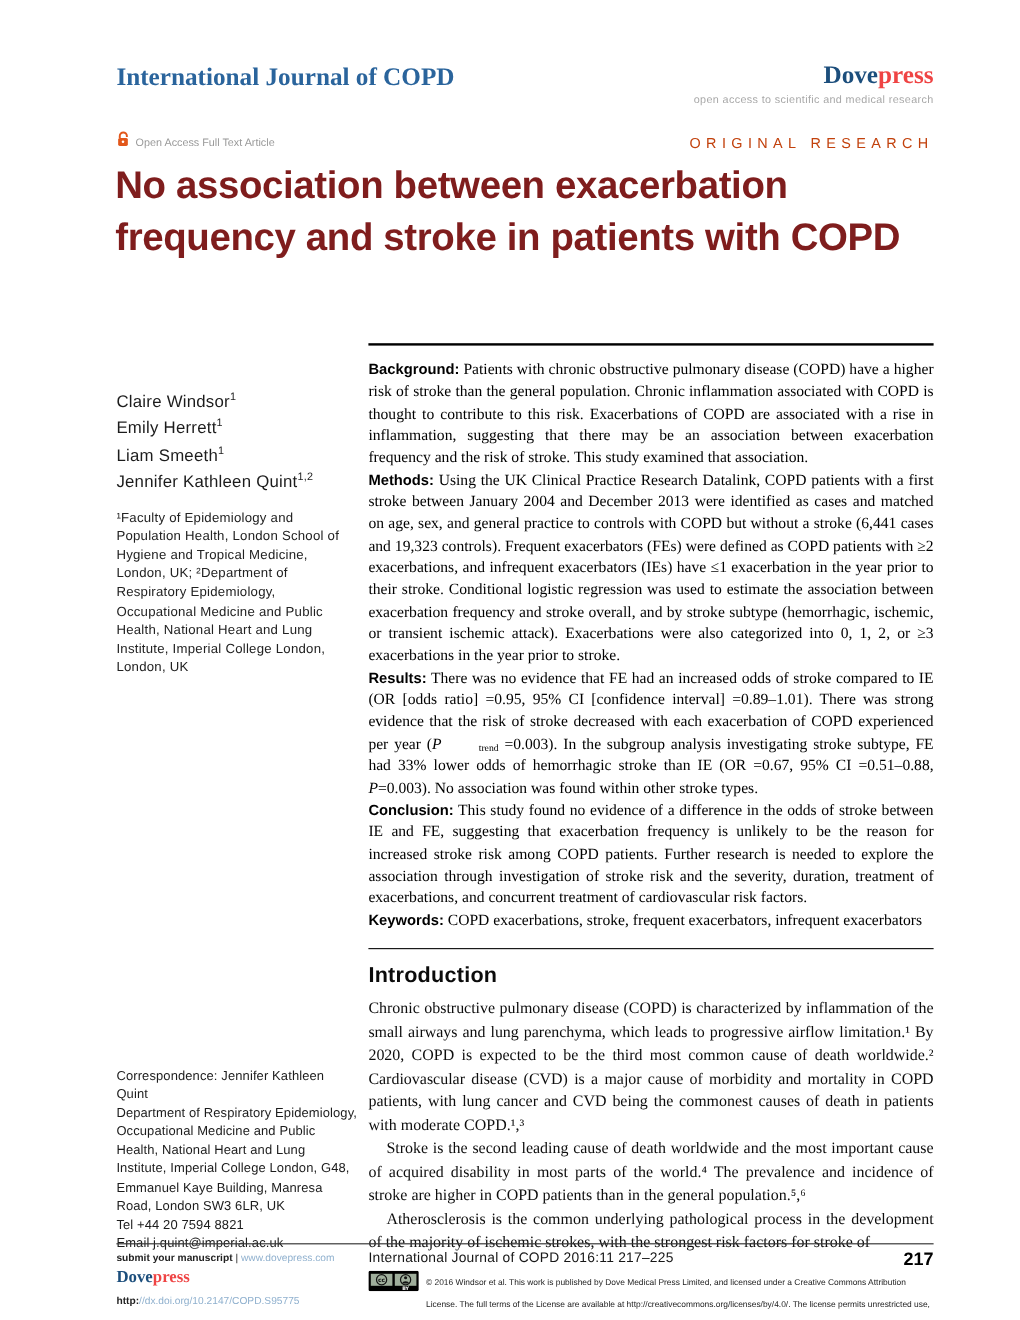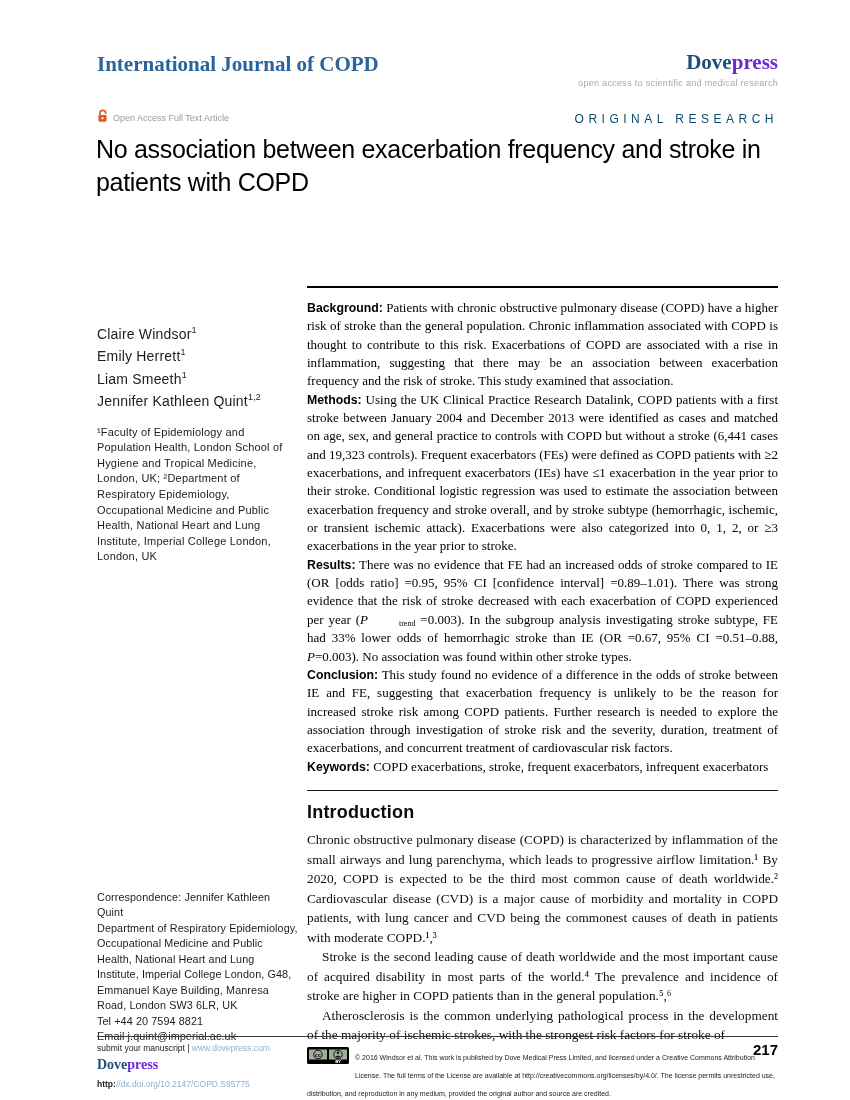--- a/index.html
+++ b/index.html
@@ -4,30 +4,30 @@
 <style>
   html,body{margin:0;padding:0;background:#fff;}
   .page{position:relative;width:850px;height:1100px;background:#ffffff;overflow:hidden;
         font-family:"Liberation Sans",sans-serif;color:#111;}
 
   
   .journal-title{position:absolute;left:97px;top:52px;
     font-family:"Liberation Serif",serif;font-weight:bold;font-size:21px;color:#2A649C;}
   .dove-header{position:absolute;right:72px;top:50px;text-align:right;}
   .dove-logo{font-family:"Liberation Serif",serif;font-weight:bold;font-size:21px;}
-  .dove-dark{color:#1C4E7C;margin-top:27px;} .dove-light{color:#6d28d9;text-align:right;}
+  .dove-dark{color:#1C4E7C;margin-top:27px;} .dove-light{color:#ef4444;text-align:right;}
   .tagline{font-size:9px;color:#A8A8A8;margin-top:3px;letter-spacing:0.3px;}
 
   .oa-line{position:absolute;left:97px;top:109px;display:flex;align-items:center;gap:5px;}
   .oa-label{font-size:9px;color:#999;}
-  .article-type{position:absolute;right:72px;top:112px;font-size:12px;letter-spacing:4.5px;color:#0c4a6e;}
+  .article-type{position:absolute;right:72px;top:112px;font-size:12px;letter-spacing:4.5px;color:#c2410c;}
 
   
   .article-title{position:absolute;left:96px;top:133px;width:680px;
-    font-size:25px;font-weight:400;line-height:1.33;color:#000000;letter-spacing:-0.3px;}
+    font-size:32px;font-weight:700;line-height:1.33;color:#7f1d1d;letter-spacing:-0.3px;}
 
   
   .left-col{position:absolute;left:97px;top:298px;width:198px;margin-top:25px;}
   .author{font-size:14px;line-height:1.6;color:#1c1c1c;letter-spacing:0.2px;}
   .author sup{font-size:9px;}
   .affiliations{margin-top:12px;font-size:11px;line-height:1.42;color:#222;letter-spacing:0.2px;}
   .correspondence{position:absolute;left:97px;top:890px;width:202px;
     font-size:10.8px;line-height:1.43;color:#1c1c1c;letter-spacing:0.1px;}
   .correspondence div{margin:0;}
 
@@ -43,21 +43,21 @@
   .intro-heading{font-size:18px;font-weight:bold;color:#0b0b0b;margin:11px 0 7px 0;letter-spacing:0.2px;}
   .intro-p{font-family:"Liberation Serif",serif;font-size:13.3px;line-height:1.47;
     text-align:justify;color:#0d0d0d;margin:0;}
   .intro-p.indent{text-indent:15px;}
 
   
   .footer{position:absolute;left:97px;top:1036px;width:681px;
     border-top:1px solid #3a3a3a;padding-top:6px;display:flex;}
   .f-left{width:210px;flex:none;}
   .submit-line{font-size:8.5px;color:#222;}
-  .submit-bold{font-weight:normal;}
+  .submit-bold{font-weight:bold;}
   .link-blue{color:#8FB0CE;}
   .f-dove{font-family:"Liberation Serif",serif;font-weight:bold;font-size:14px;margin-top:4px;}
   .doi-line{font-size:8.5px;margin-top:6px;}
   .doi-prefix{font-weight:bold;color:#222;}
   .f-main{flex:1;position:relative;}
   .citation{font-size:11.5px;color:#161616;letter-spacing:0.2px;}
   .page-num{position:absolute;right:0;top:-2px;font-size:15px;font-weight:bold;color:#000;}
   .license-row{margin-top:3px;}
   .cc-badge{float:left;margin:1px 6px 0 0;}
   .license-text{font-size:7px;line-height:1.45;color:#222;text-align:justify;
@@ -126,20 +126,21 @@
     <p class="intro-p indent">Atherosclerosis is the common underlying pathological process in the development of the majority of ischemic strokes, with the strongest risk factors for stroke of</p>
   </div>
 
   <div class="footer">
     <div class="f-left">
       <div class="submit-line"><span class="submit-bold">submit your manuscript</span> <span>|</span> <span class="link-blue">www.dovepress.com</span></div>
       <div class="f-dove"><span class="dove-dark">Dove</span><span class="dove-light">press</span></div>
       <div class="doi-line"><span class="doi-prefix">http:</span><span class="link-blue">//dx.doi.org/10.2147/COPD.S95775</span></div>
     </div>
     <div class="f-main">
+      <div class="citation">International Journal of COPD 2016:11 217–225</div>
       <div class="page-num">217</div>
       <div class="license-row">
         <span class="cc-badge">
           <svg width="42" height="17" viewBox="0 0 84 34">
             <rect x="0" y="0" width="84" height="34" rx="3" fill="#000"></rect>
             <rect x="4" y="5" width="36" height="20" fill="#9FAE9B"></rect>
             <rect x="44" y="5" width="36" height="20" fill="#9FAE9B"></rect>
             <circle cx="22" cy="15" r="8.5" fill="none" stroke="#111" stroke-width="2"></circle>
             <text x="22" y="19" font-size="10" fill="#111" text-anchor="middle" font-family="DejaVu Sans, sans-serif" font-weight="bold">cc</text>
             <circle cx="62" cy="15" r="8.5" fill="none" stroke="#111" stroke-width="2"></circle>

